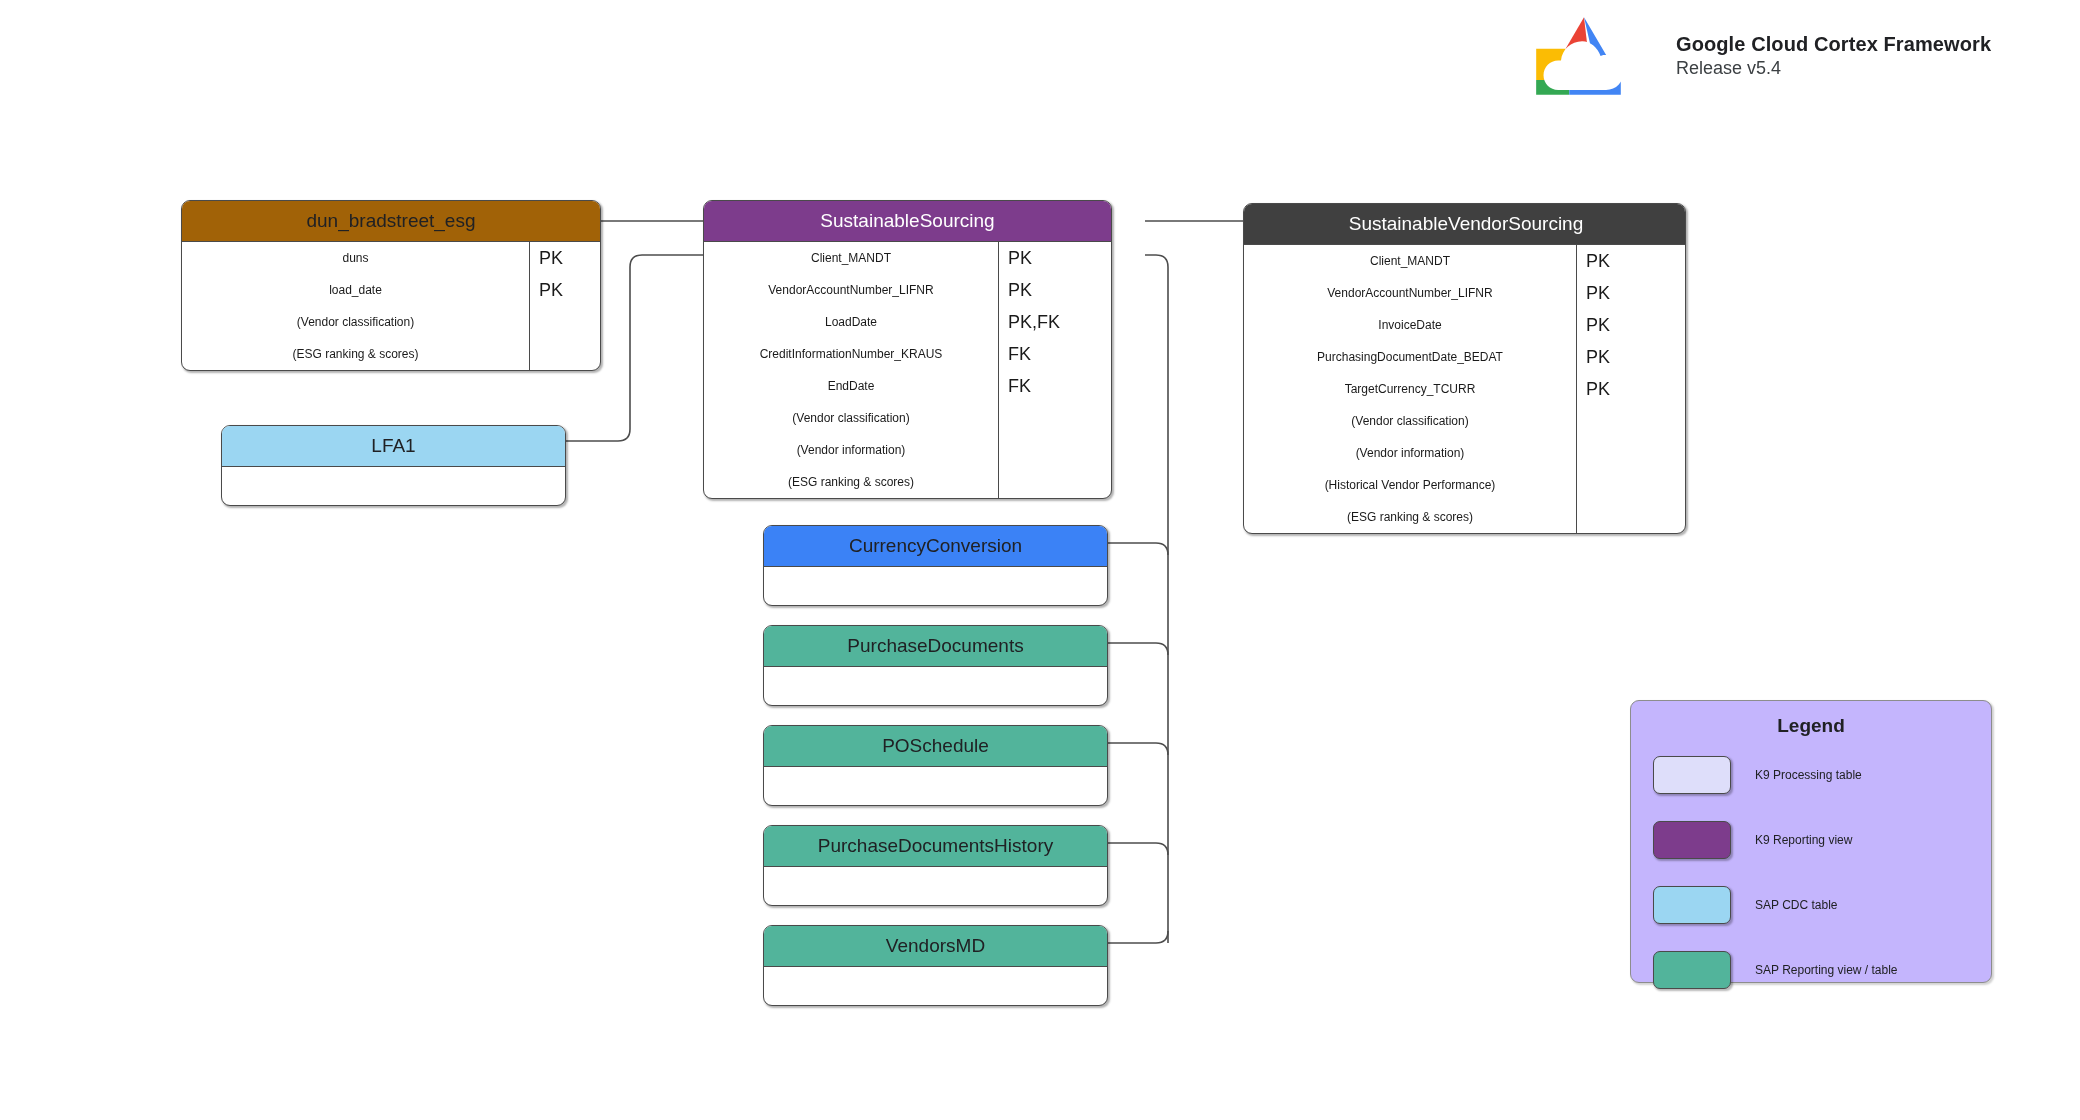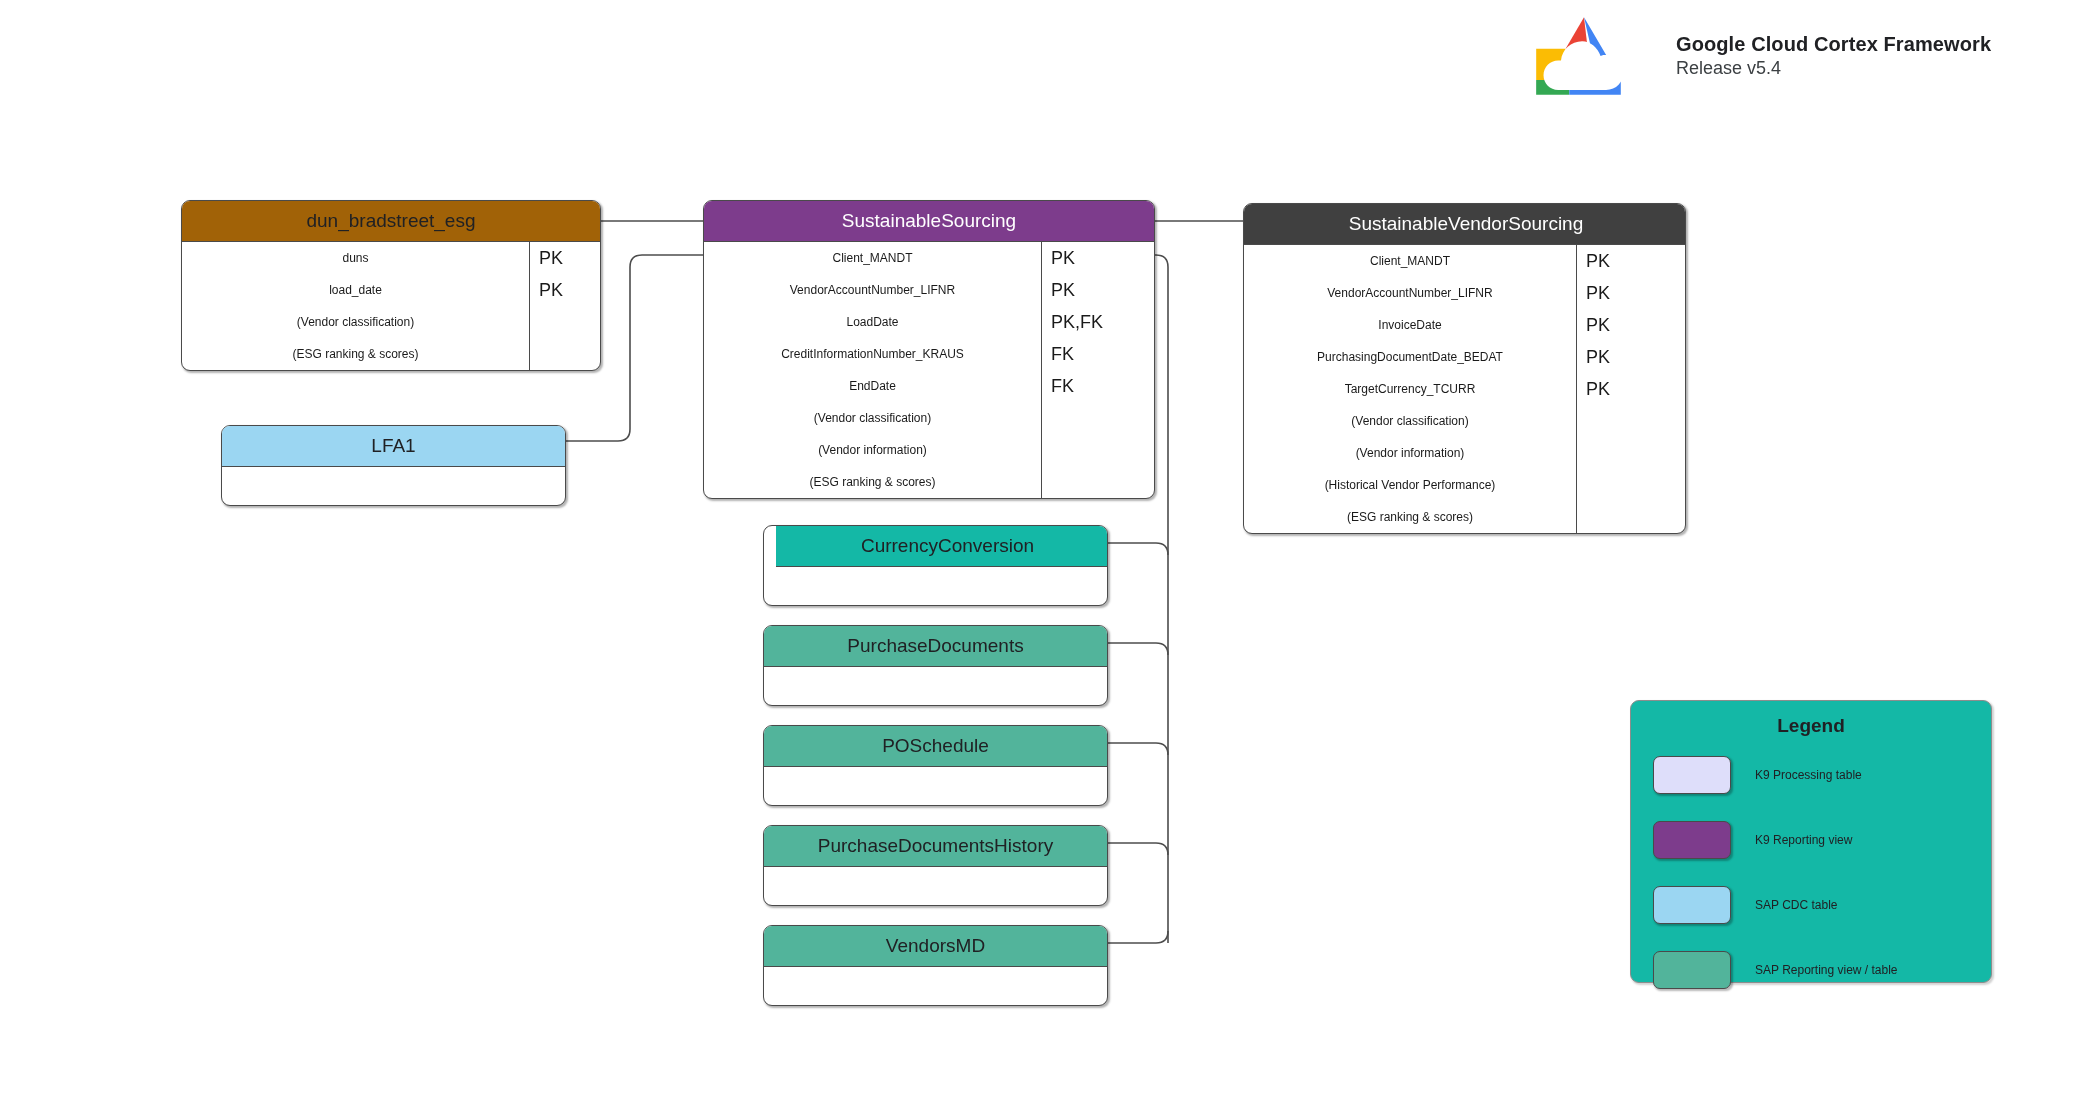--- a/index.html
+++ b/index.html
@@ -35,21 +35,21 @@
   .col-keys{flex:0 0 auto;display:flex;flex-direction:column;
             border-left:1.5px solid #4a4a4a;}
   .fld{height:32px;line-height:32px;text-align:center;font-size:12px;white-space:nowrap;}
   .key{height:32px;line-height:32px;text-align:left;font-size:18px;
        padding-left:9px;white-space:nowrap;}
   .ent-blank{height:38px;}
 
   
   .legend{position:absolute;left:1630px;top:700px;width:362px;height:283px;
           box-sizing:border-box;border:1.5px solid #8d8d8d;border-radius:9px;
-          background:#14b8a6;box-shadow:1.5px 1.5px 2px rgba(0,0,0,.18);}
+          background:#c4b5fd;box-shadow:1.5px 1.5px 2px rgba(0,0,0,.18);}
   .legend-title{position:absolute;left:0;right:0;top:14px;text-align:center;
                 font-size:19px;font-weight:bold;color:#202124;}
   .legend-row{position:absolute;left:22px;display:flex;align-items:center;gap:24px;}
   .legend-swatch{width:78px;height:38px;box-sizing:border-box;
                  border:1.5px solid #4a4a4a;border-radius:7px;
                  box-shadow:1.5px 1.5px 2px rgba(0,0,0,.28);}
   .legend-label{font-size:12px;color:#202124;white-space:nowrap;}
 </style>
 </head>
 <body>
@@ -103,21 +103,21 @@
         <div class="key"></div>
       </div>
     </div>
   </div>
 
   <div class="ent" style="left:221px;top:425px;width:345px;">
     <div class="ent-head light" style="background:#9bd6f2;">LFA1</div>
     <div class="ent-blank"></div>
   </div>
 
-  <div class="ent" style="left:703px;top:200px;width:452px;">
+  <div class="ent" style="left:703px;top:200px;width:409px;">
     <div class="ent-head dark" style="background:#7d3c8c;">SustainableSourcing</div>
     <div class="ent-body">
       <div class="col-fields">
         <div class="fld">Client_MANDT</div>
         <div class="fld">VendorAccountNumber_LIFNR</div>
         <div class="fld">LoadDate</div>
         <div class="fld">CreditInformationNumber_KRAUS</div>
         <div class="fld">EndDate</div>
         <div class="fld">(Vendor classification)</div>
         <div class="fld">(Vendor information)</div>
@@ -158,21 +158,21 @@
         <div class="key">PK</div>
         <div class="key"></div>
         <div class="key"></div>
         <div class="key"></div>
         <div class="key"></div>
       </div>
     </div>
   </div>
 
   <div class="ent" style="left:763px;top:525px;width:345px;">
-    <div class="ent-head light" style="background:#14b8a6;margin-left:12px;">CurrencyConversion</div>
+    <div class="ent-head light" style="background:#3b82f6;">CurrencyConversion</div>
     <div class="ent-blank"></div>
   </div>
 
   <div class="ent" style="left:763px;top:625px;width:345px;">
     <div class="ent-head light" style="background:#52b49b;">PurchaseDocuments</div>
     <div class="ent-blank"></div>
   </div>
 
   <div class="ent" style="left:763px;top:725px;width:345px;">
     <div class="ent-head light" style="background:#52b49b;">POSchedule</div>

